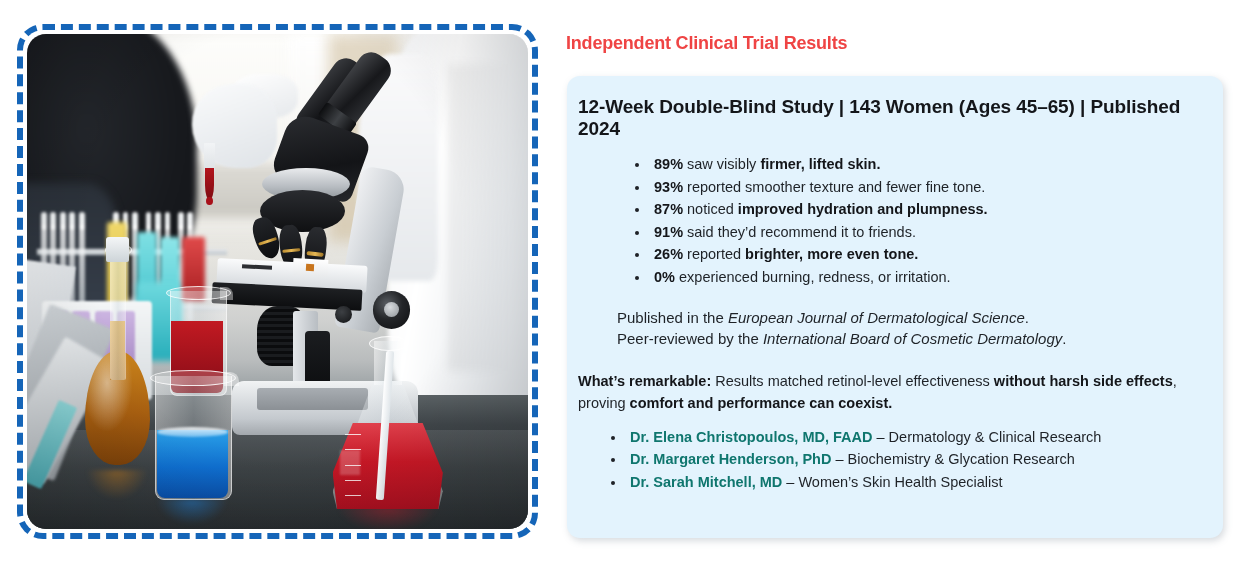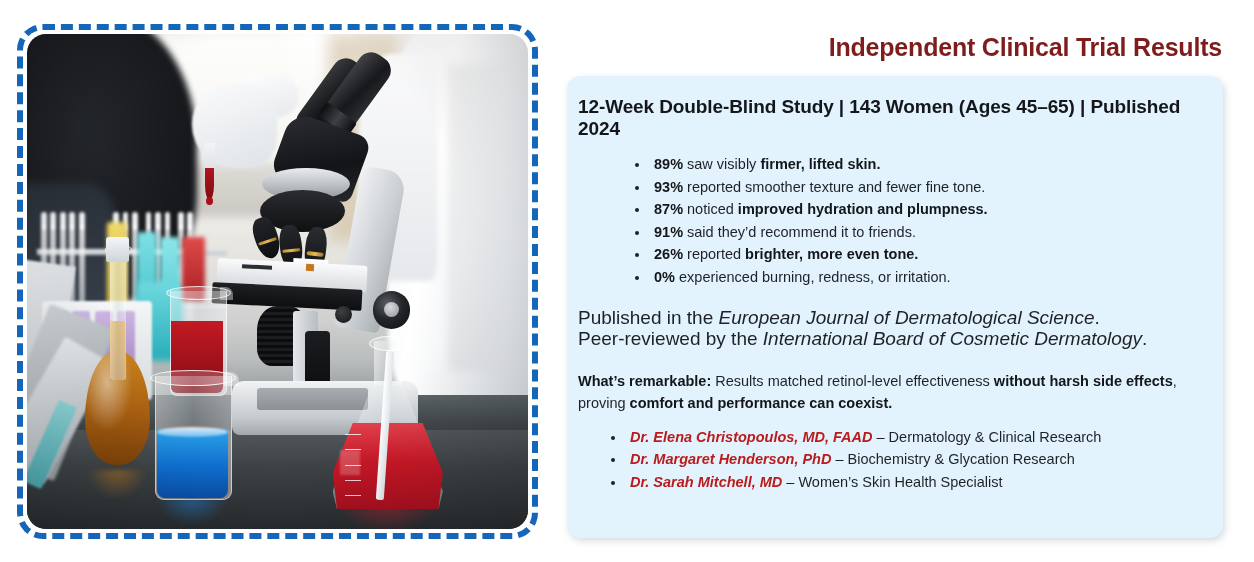--- a/index.html
+++ b/index.html
@@ -546,24 +546,24 @@
     left: 566px;
     top: 0;
     width: 672px;
     height: 562px;
   }
   .main-title {
     position: absolute;
     left: 0;
     top: 33px;
     width: 656px;
-    text-align: right;
-    font-size: 25px;
+    text-align: left;
+    font-size: 18px;
     font-weight: bold;
-    color: #7f1d1d;
+    color: #ef4444;
     letter-spacing: -0.2px;
   }
   .panel {
     position: absolute;
     left: 1px;
     top: 76px;
     width: 656px;
     height: 462px;
     background: #e3f3fd;
     border-radius: 13px;
@@ -583,23 +583,24 @@
     margin: 13px 0 0 0;
     padding-left: 48px;
     font-size: 14.5px;
     color: #1e2227;
     line-height: 22.6px;
   }
   ul.stats li { padding-left: 4px; margin-left: 24px; }
   ul.stats li b { color: #14161a; }
   .pub-block {
     margin-top: 18px;
-    font-size: 19px;
+    font-size: 15px;
     color: #1e2227;
     line-height: 21px;
+    margin-left: 39px;
   }
   .pub-block i { font-style: italic; }
   .remark {
     margin-top: 21px;
     font-size: 14.5px;
     color: #1e2227;
     line-height: 22px;
     max-width: 600px;
   }
   .remark b { color: #14161a; }
@@ -611,21 +612,21 @@
   }
   ul.board {
     list-style: disc;
     margin: 12px 0 0 0;
     padding-left: 48px;
     font-size: 14.5px;
     color: #1e2227;
     line-height: 22.5px;
   }
   ul.board li { padding-left: 4px; }
-  ul.board li b { color: #b91c1c; font-style: italic; }
+  ul.board li b { color: #0f766e; }
 </style>
 </head>
 <body>
 
 <div class="page">
 
   <div class="photo-frame">
     <div class="photo">
       <div class="ph-layer ph-backwall"></div>
       <div class="ph-layer ph-window"></div>

